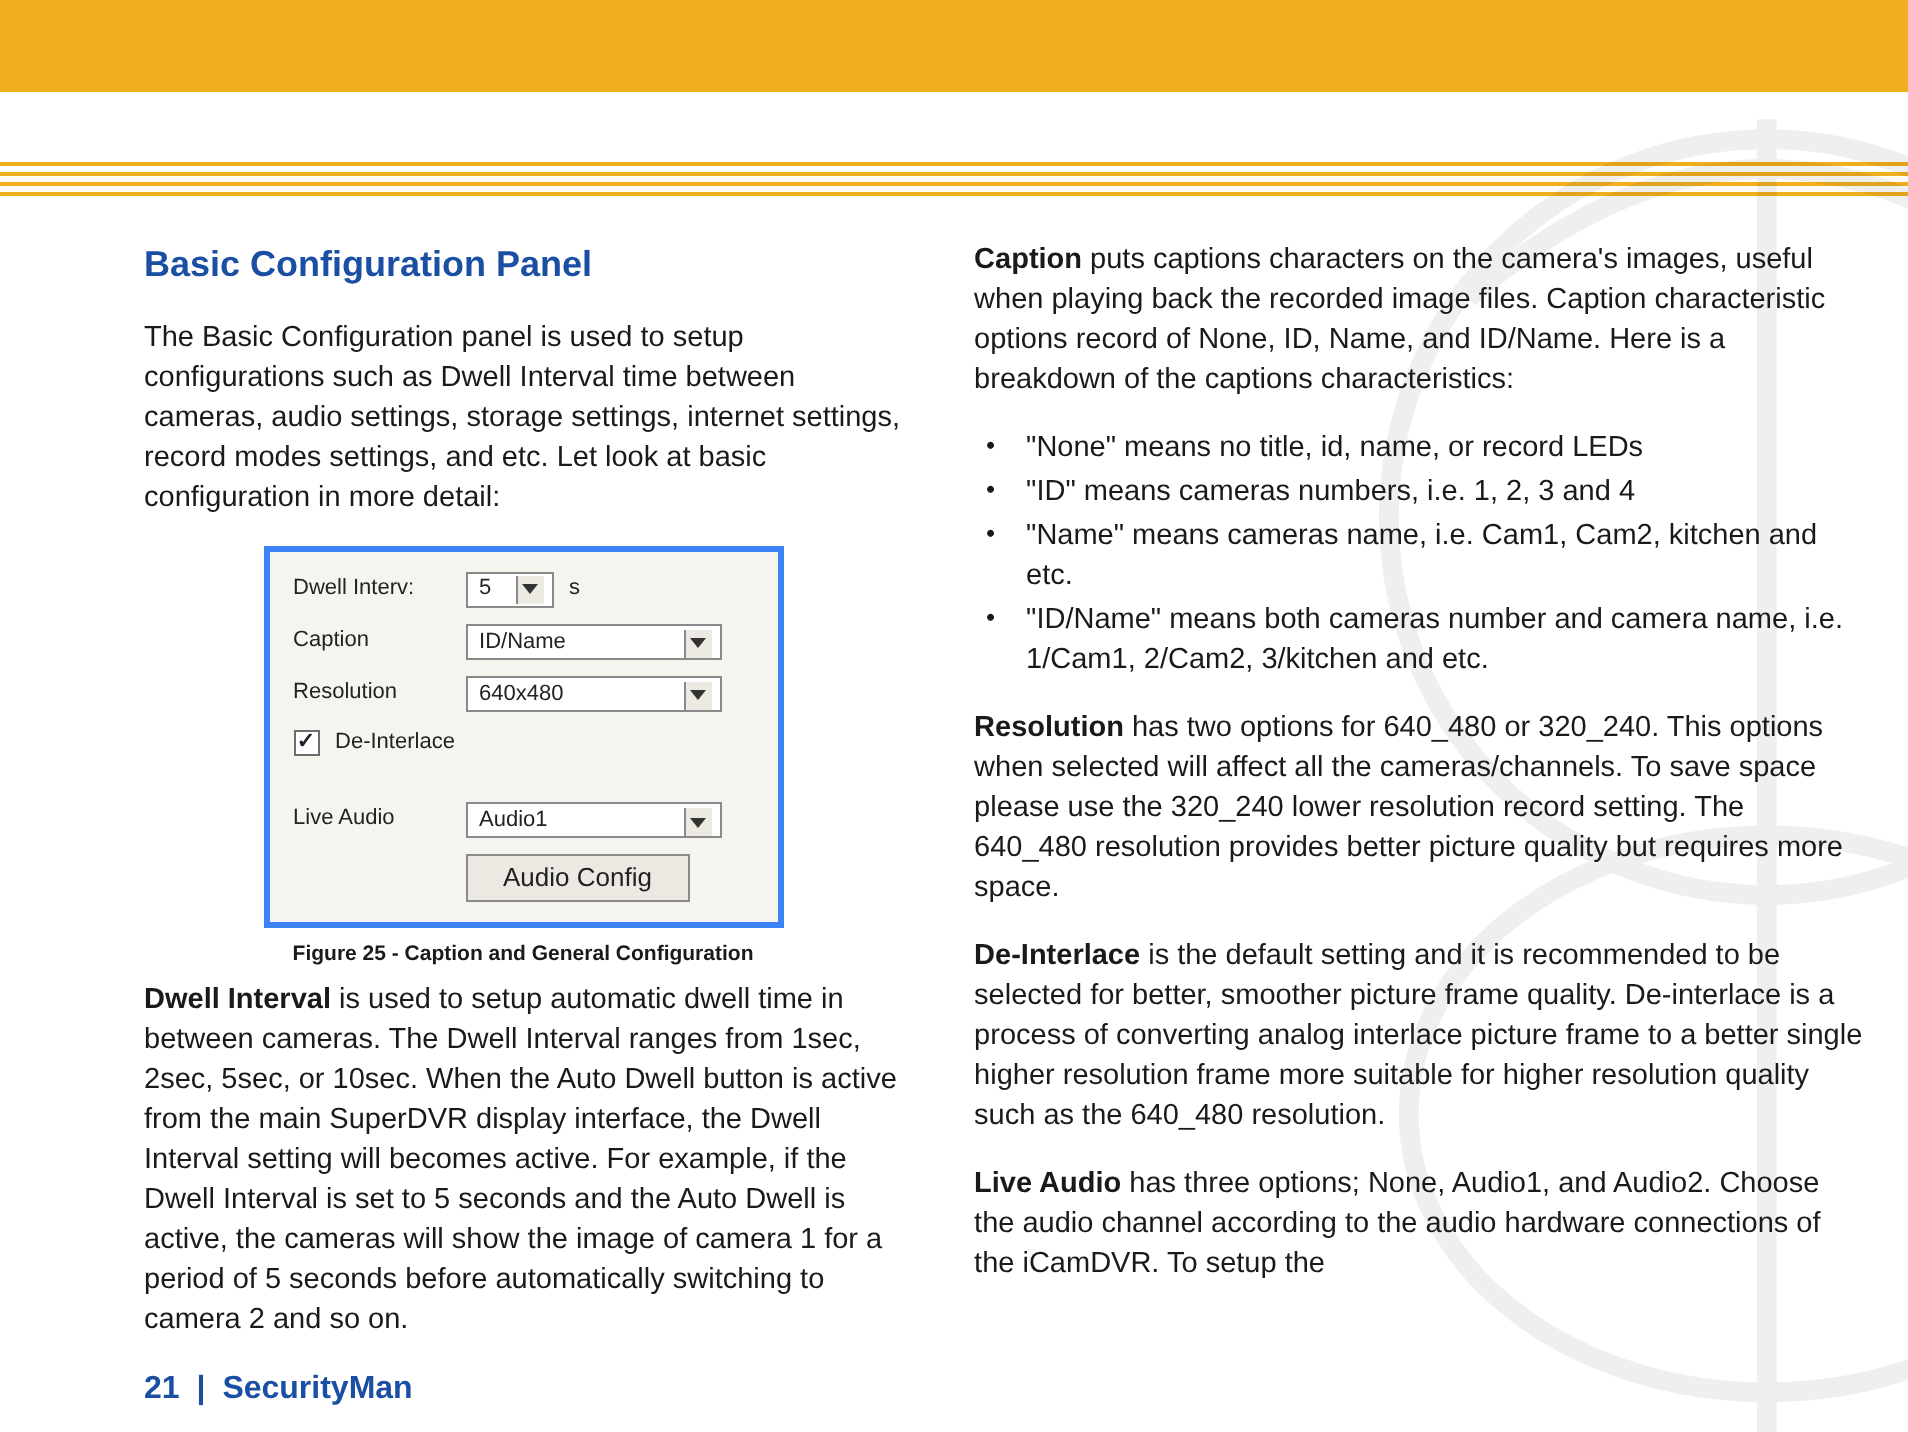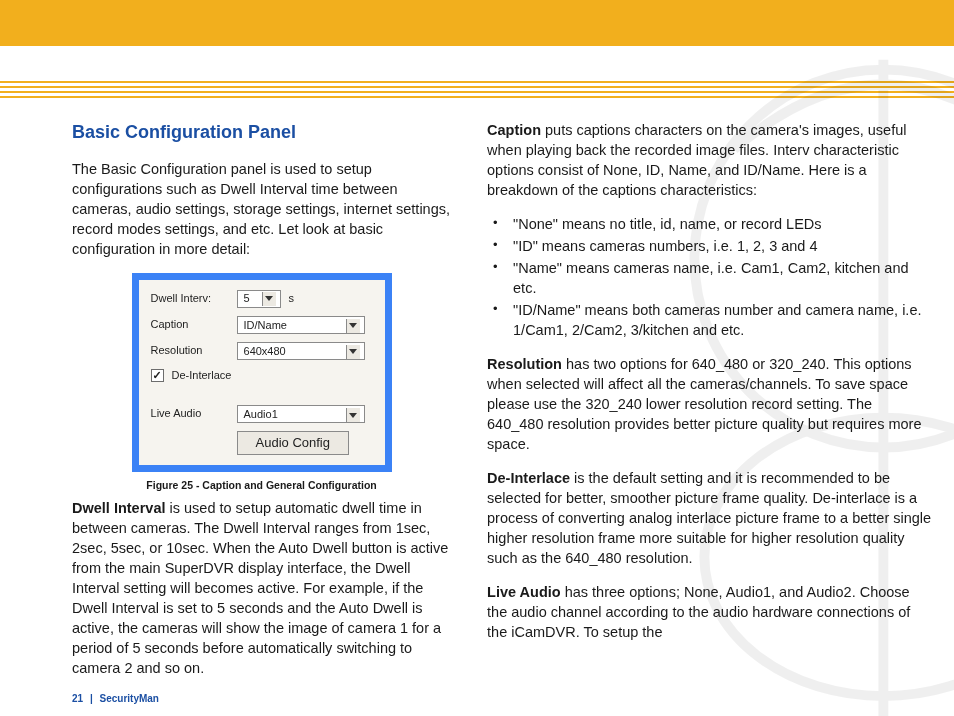--- a/index.html
+++ b/index.html
@@ -53,21 +53,21 @@
   ul.bullets li { position: relative; padding-left: 26px; margin-bottom: 2px; }
   ul.bullets li::before {
     content: "•"; position: absolute; left: 6px; top: 0; font-size: 13px;
   }
 
   
   .figure-wrap { text-align: center; margin: 6px 0 6px 0; }
   .figure {
     display: inline-block;
     width: 260px;
-    border: 7px solid #3b82f6;
+    border: 3px solid #3b82f6;
     background: #f6f4ef;
     padding: 10px 12px 10px 12px;
     text-align: left;
     font-family: Tahoma, Arial, sans-serif;
     font-size: 11px;
     color: #222;
   }
   .row { display: flex; align-items: center; margin-bottom: 8px; gap: 8px; }
   .row .lbl { width: 78px; }
   .select {
@@ -99,21 +99,21 @@
     padding: 2px 18px; font-size: 13px; margin-left: 86px;
   }
   .fig-caption {
     text-align: center; font-size: 10.5px; font-weight: 700;
     margin-top: 6px; 
   }
 
   
   .footer {
     position: absolute; left: 72px; bottom: 12px;
-    font-size: 10px; font-weight: 800; color: #1b4fa3; text-align: right;
+    font-size: 16px; font-weight: 800; color: #1b4fa3; text-align: right;
   }
   .footer .pg { color: #1b4fa3; }
   .footer .sep { color: #1b4fa3; padding: 0 4px; }
 </style>
 </head>
 <body>
 
 <div class="page">
 
   <div class="band"></div>
@@ -183,21 +183,21 @@
         <div class="fig-caption">Figure 25 - Caption and General Configuration</div>
       </div>
 
       <p>
         <span class="bold">Dwell Interval</span><span> is used to setup automatic dwell time in between cameras.  The Dwell Interval ranges from 1sec, 2sec, 5sec, or 10sec.  When the Auto Dwell button is active from the main SuperDVR display interface, the Dwell Interval setting will becomes active.  For example, if the Dwell Interval is set to 5 seconds and the Auto Dwell is active, the cameras will show the image of camera 1 for a period of 5 seconds before automatically switching to camera 2 and so on.</span>
       </p>
     </div>
 
     <div class="col right">
       <p>
-        <span class="bold">Caption</span><span> puts captions characters on the camera's images, useful when playing back the recorded image files. Interv characteristic options consist of None, ID, Name, and ID/Name. Here is a breakdown of the captions characteristics:</span>
+        <span class="bold">Caption</span><span> puts captions characters on the camera's images, useful when playing back the recorded image files. Caption characteristic options record of None, ID, Name, and ID/Name. Here is a breakdown of the captions characteristics:</span>
       </p>
       <ul class="bullets">
         <li>"None" means no title, id, name, or record LEDs</li>
         <li>"ID" means cameras numbers, i.e. 1, 2, 3 and 4</li>
         <li>"Name" means cameras name, i.e. Cam1, Cam2, kitchen and etc.</li>
         <li>"ID/Name" means both cameras number and camera name, i.e. 1/Cam1, 2/Cam2, 3/kitchen and etc.</li>
       </ul>
 
       <p>
         <span class="bold">Resolution</span><span> has two options for 640_480 or 320_240.  This options when selected will affect all the cameras/channels. To save space please use the 320_240 lower resolution record setting. The 640_480 resolution provides better picture quality but requires more space.</span>

